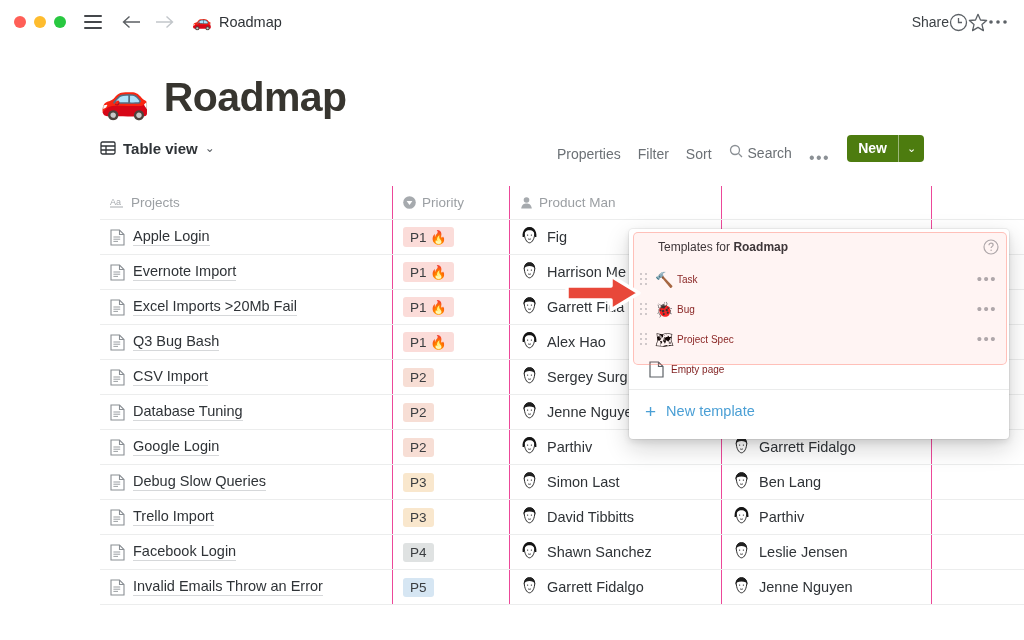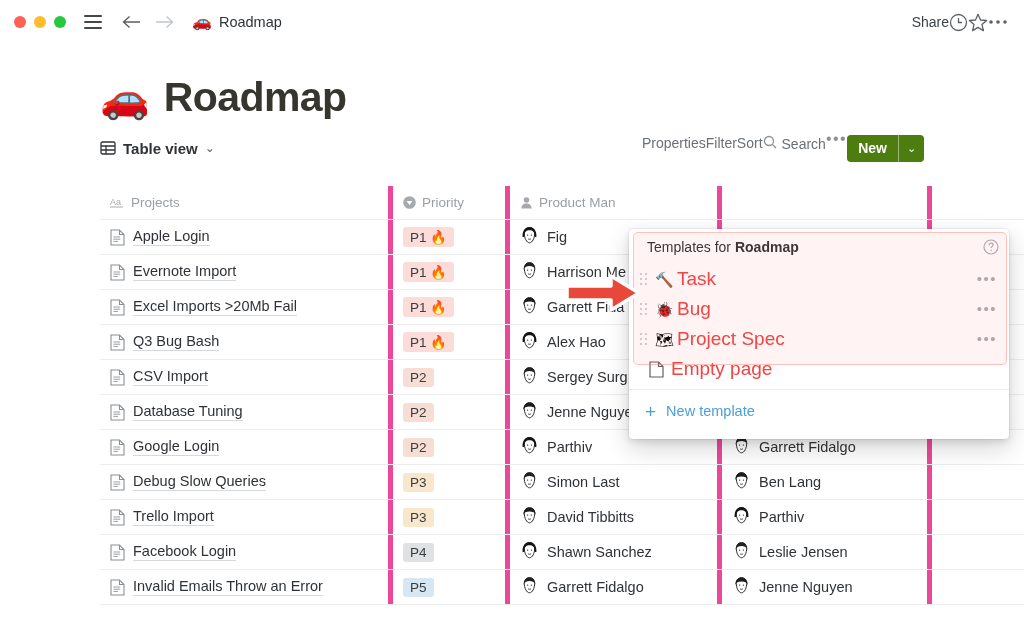--- a/index.html
+++ b/index.html
@@ -70,21 +70,21 @@
   .viewbar {
     position: absolute; left: 100px; top: 88px;
     width: 824px; height: 32px;
     display: flex; align-items: center;
   }
   .viewtab { display: flex; align-items: center; gap: 7px; cursor: pointer; }
   .viewtab .grid-ico { color: #2f3337; display: flex; }
   .viewtab .lbl { font-size: 15px; font-weight: bold; color: #2f3337; }
   .viewtab .chev { font-size: 12px; color: #5c6166; }
 
-  .vb-right { margin-left: auto; display: flex; align-items: flex-start; }
+  .vb-right { margin-left: auto; display: flex; align-items: flex-end; gap: 17px; }
   .vb-item { font-size: 14px; color: #6b7075; cursor: pointer; }
   .vb-search { display: flex; align-items: center; gap: 5px; cursor: pointer; }
   .vb-dots { color: #8b9095; font-size: 16px; letter-spacing: 1.5px; line-height: 8px; cursor: pointer; }
 
   .newbtn {
     display: flex; align-items: stretch; height: 27px;
     border-radius: 4px; overflow: hidden; cursor: pointer;
   }
   .newbtn .main {
     display: flex; align-items: center; padding: 0 11px;
@@ -93,21 +93,21 @@
   .newbtn .divider { width: 1px; background: rgba(255,255,255,0.45); }
   .newbtn .caret {
     display: flex; align-items: center; justify-content: center;
     width: 25px; font-size: 11px; color: #fff;
   }
 
   
   .table { position: absolute; left: 100px; top: 142px; width: 924px; }
   .trow { display: flex; height: 35px; border-bottom: 1px solid #eceded; }
   .trow.header { height: 34px; }
-  .tcell { display: flex; align-items: center; padding: 0 10px; border-right: 5px solid #ec4899; overflow: hidden; white-space: nowrap; }
+  .tcell { display: flex; align-items: center; padding: 0 10px; border-right: 1px solid #ec4899; overflow: hidden; white-space: nowrap; }
   .tcell.c0 { width: 293px; }
   .tcell.c1 { width: 117px; }
   .tcell.c2 { width: 212px; }
   .tcell.c3 { width: 210px; }
   .tcell.c4 { width: 92px; border-right: none; }
 
   .header .tcell { font-size: 13.5px; color: #9b9fa3; gap: 6px; }
   .hico { display: flex; align-items: center; color: #a6aaae; }
 
   .pgico { display: flex; align-items: center; margin-right: 8px; flex: none; }
@@ -132,36 +132,36 @@
     width: 380px; height: 210px;
     background: #ffffff;
     border-radius: 4px;
     box-shadow: 0 0 0 1px rgba(15,15,15,0.05), 0 3px 6px rgba(15,15,15,0.10), 0 9px 24px rgba(15,15,15,0.18);
     overflow: hidden;
   }
   .popup-head {
     height: 35px; display: flex; align-items: center;
     padding: 0 10px 0 18px;
   }
-  .popup-head .txt { font-size: 14px; color: #2f3337; }
+  .popup-head .txt { font-size: 12px; color: #2f3337; margin-left: 11px; }
   .popup-head .txt b { font-weight: bold; }
   .popup-head .q { margin-left: auto; color: #a9adb1; display: flex; }
 
   .tpl-row {
     height: 30px; display: flex; align-items: center;
     padding: 0 12px 0 10px; cursor: pointer;
   }
   .drag {
     width: 10px; height: 14px; flex: none; margin-right: 6px;
     display: grid; grid-template-columns: 3px 3px; grid-template-rows: repeat(3, 3px);
     gap: 2px; align-content: center; justify-content: center;
   }
   .drag i { display: block; width: 2.4px; height: 2.4px; border-radius: 50%; background: #bcc0c4; }
   .tpl-ico { width: 22px; font-size: 15px; line-height: 1; flex: none; display: flex; align-items: center; }
-  .tpl-name { font-size: 19px; color: #ef4444; text-align: center; }
+  .tpl-name { font-size: 10px; color: #7f1d1d; text-align: center; }
   .tpl-dots { margin-left: auto; color: #a9adb1; font-size: 15px; letter-spacing: 1.5px; line-height: 8px; }
 
   .tpl-row.empty { padding-left: 20px; }
   .tpl-row.empty .tpl-ico { width: 22px; }
 
   .popup-sep { height: 1px; background: #ebecec; margin: 5px 0 0 0; }
   .newtpl {
     height: 42px; display: flex; align-items: center; gap: 10px;
     padding-left: 16px; cursor: pointer;
   }

